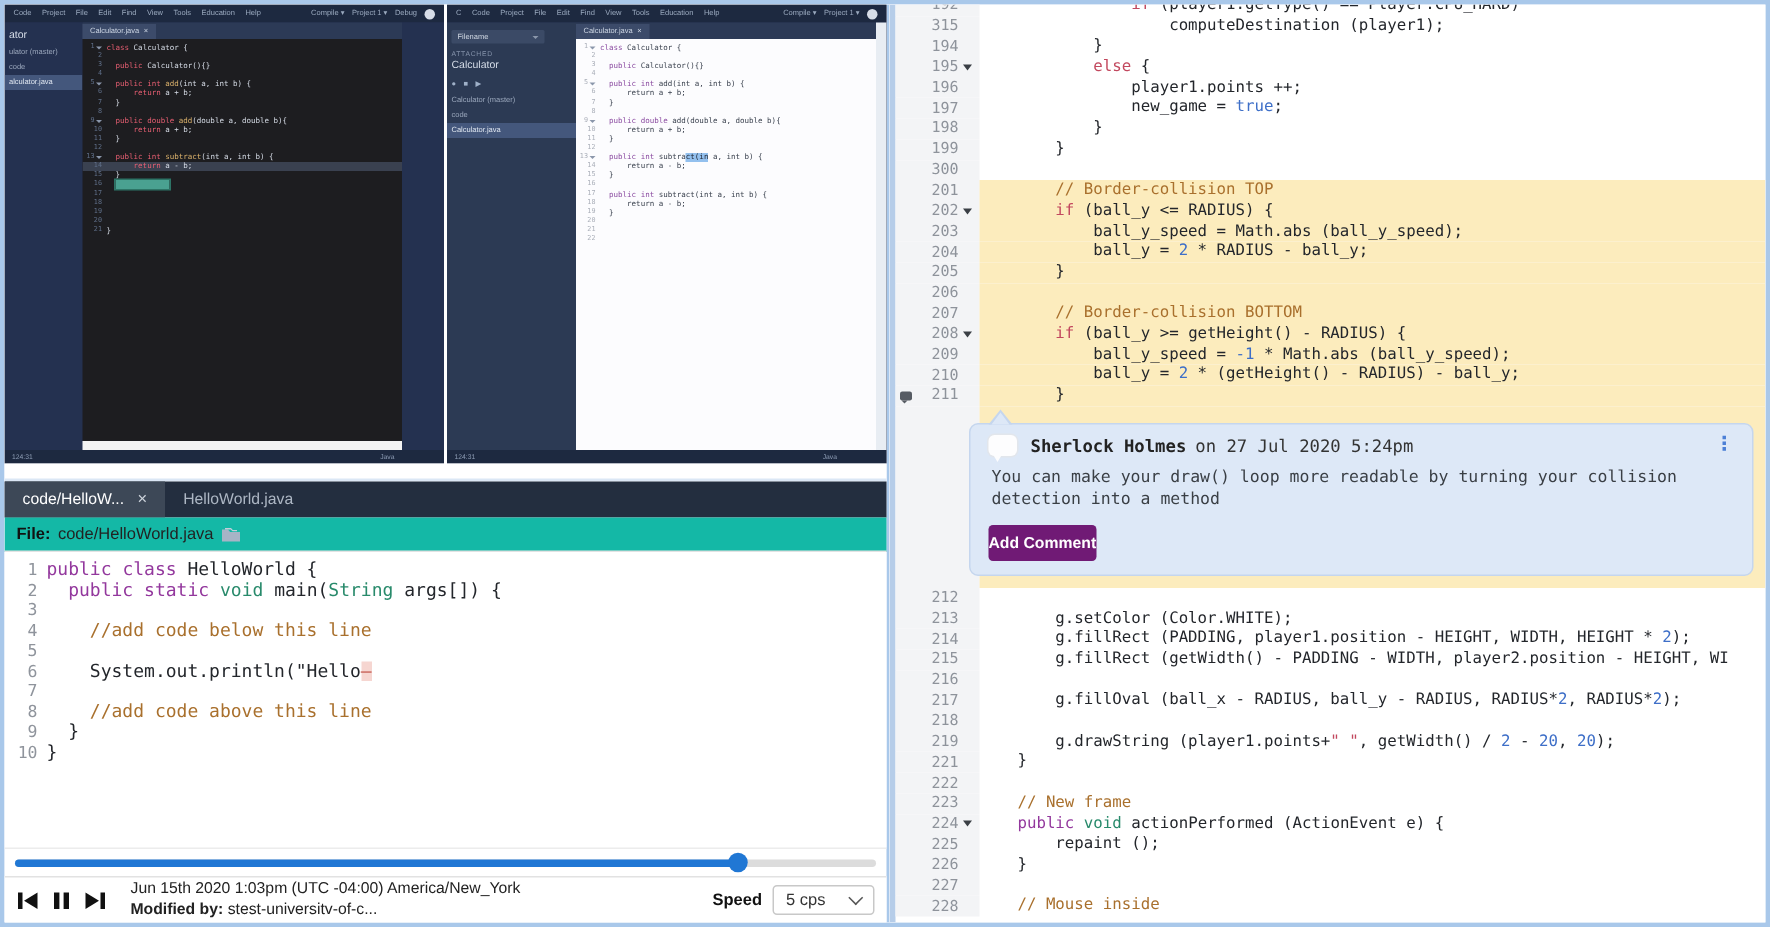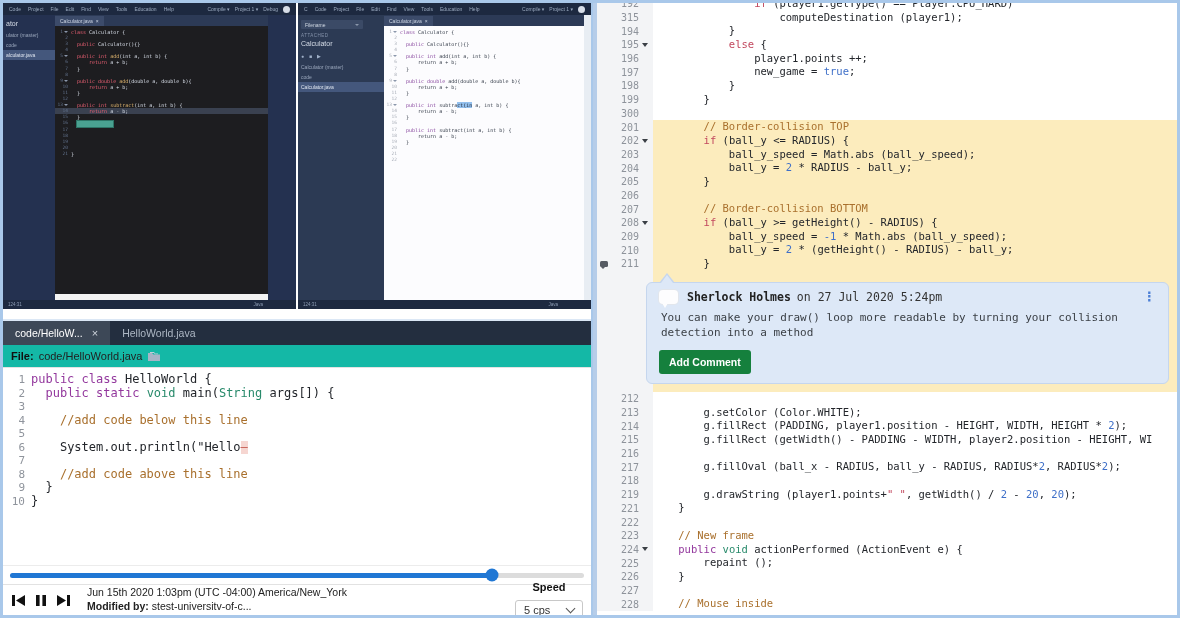--- a/index.html
+++ b/index.html
@@ -55,21 +55,21 @@
   .sg-cur{color:#c4584e;background:#f6d6d1}
   
   .srow{height:18px;display:flex;align-items:center;padding:0 7px;border-top:1px solid #ececec;flex-shrink:0;}
   .track{position:relative;flex:1;height:5px;border-radius:3px;background:#dcdcdc;cursor:pointer;}
   .fill{position:absolute;left:0;top:0;bottom:0;background:#2077d4;border-radius:3px;}
   .knob{position:absolute;top:50%;transform:translate(-50%,-50%);width:13px;height:13px;border-radius:50%;background:#2077d4;cursor:grab;}
   .ctr{height:30px;border-top:1px solid #e2e2e2;display:flex;align-items:center;padding:0 8px;gap:10px;flex-shrink:0;background:#fff;}
   .pb{display:flex;gap:9px;align-items:center;}
   .pb svg{cursor:pointer;display:block;}
   .meta{font-size:10.5px;color:#222;line-height:1.3;margin-left:6px;}
-  .speed{margin-left:auto;display:flex;align-items:center;gap:7px;font-size:11px;color:#111;flex-direction:column;}
+  .speed{margin-left:auto;display:flex;align-items:center;gap:7px;font-size:11px;color:#111;}
   .speed .lbl{font-weight:bold;}
   .selbox{border:1px solid #c8c8c8;border-radius:3px;background:#fff;display:flex;align-items:center;justify-content:space-between;gap:12px;padding:3px 8px;font-size:11px;color:#333;cursor:pointer;min-width:50px;}
   .chev{width:6px;height:6px;border-right:1.4px solid #555;border-bottom:1.4px solid #555;transform:rotate(45deg);margin-top:-3px;flex-shrink:0;}
   
   .right{flex:1;display:flex;min-width:0;overflow:hidden;background:#fff;}
   .edge{width:4px;background:#b6cde9;flex-shrink:0;}
   .rev{flex:1;margin-top:-6px;min-width:0;}
   .rrow{display:flex;height:13.7px;line-height:13.7px;font:10.5px "DejaVu Sans Mono",monospace;}
   .rgut{width:56px;background:#f3f4f6;display:flex;align-items:center;flex-shrink:0;}
   .rbubslot{width:13px;display:flex;justify-content:center;flex-shrink:0;}
@@ -87,21 +87,21 @@
   .cbox{position:relative;margin-left:-7px;background:#dde8f7;border:1px solid #c5d6ee;border-radius:6px;padding:7px 12px 9px 12px;}
   .cbox::before{content:"";position:absolute;top:-10px;left:12px;border-left:8px solid transparent;border-right:8px solid transparent;border-bottom:10px solid #c5d6ee;}
   .cbox::after{content:"";position:absolute;top:-8px;left:13.5px;border-left:6.5px solid transparent;border-right:6.5px solid transparent;border-bottom:8.5px solid #dde8f7;}
   .chead{display:flex;align-items:center;font-family:"DejaVu Sans Mono",monospace;font-size:11.5px;color:#222;}
   .cbubble{width:19px;height:14px;background:#fdfdfe;border-radius:4px;margin-right:9px;position:relative;box-shadow:0 0 0 1px #e2e6ec;flex-shrink:0;}
   .cbubble::after{content:"";position:absolute;left:3px;bottom:-4px;border-left:3px solid transparent;border-right:3px solid transparent;border-top:5px solid #fdfdfe;}
   .cauthor{font-weight:bold;margin-right:6px;}
   .cmeta{color:#333;}
   .cdots{margin-left:auto;color:#4b7fd6;font-weight:bold;font-size:13px;cursor:pointer;font-family:"DejaVu Sans",sans-serif;line-height:1;}
   .cbody{font-family:"DejaVu Sans Mono",monospace;font-size:11px;color:#3a3f45;margin:6px 0 9px 2px;max-width:555px;line-height:1.42;}
-  .cbtn{background:#15803d;color:#fff;border:none;border-radius:3px;font:bold 10.5px "Liberation Sans","DejaVu Sans",sans-serif;padding:6px 10px;cursor:pointer;}
+  .cbtn{background:#701a75;color:#fff;border:none;border-radius:3px;font:bold 10.5px "Liberation Sans","DejaVu Sans",sans-serif;padding:6px 0;cursor:pointer;}
 </style>
 </head>
 <body>
 
 <div id="app">
 
   <div class="left">
     <div class="shots">
 
       <div class="shot dark">

